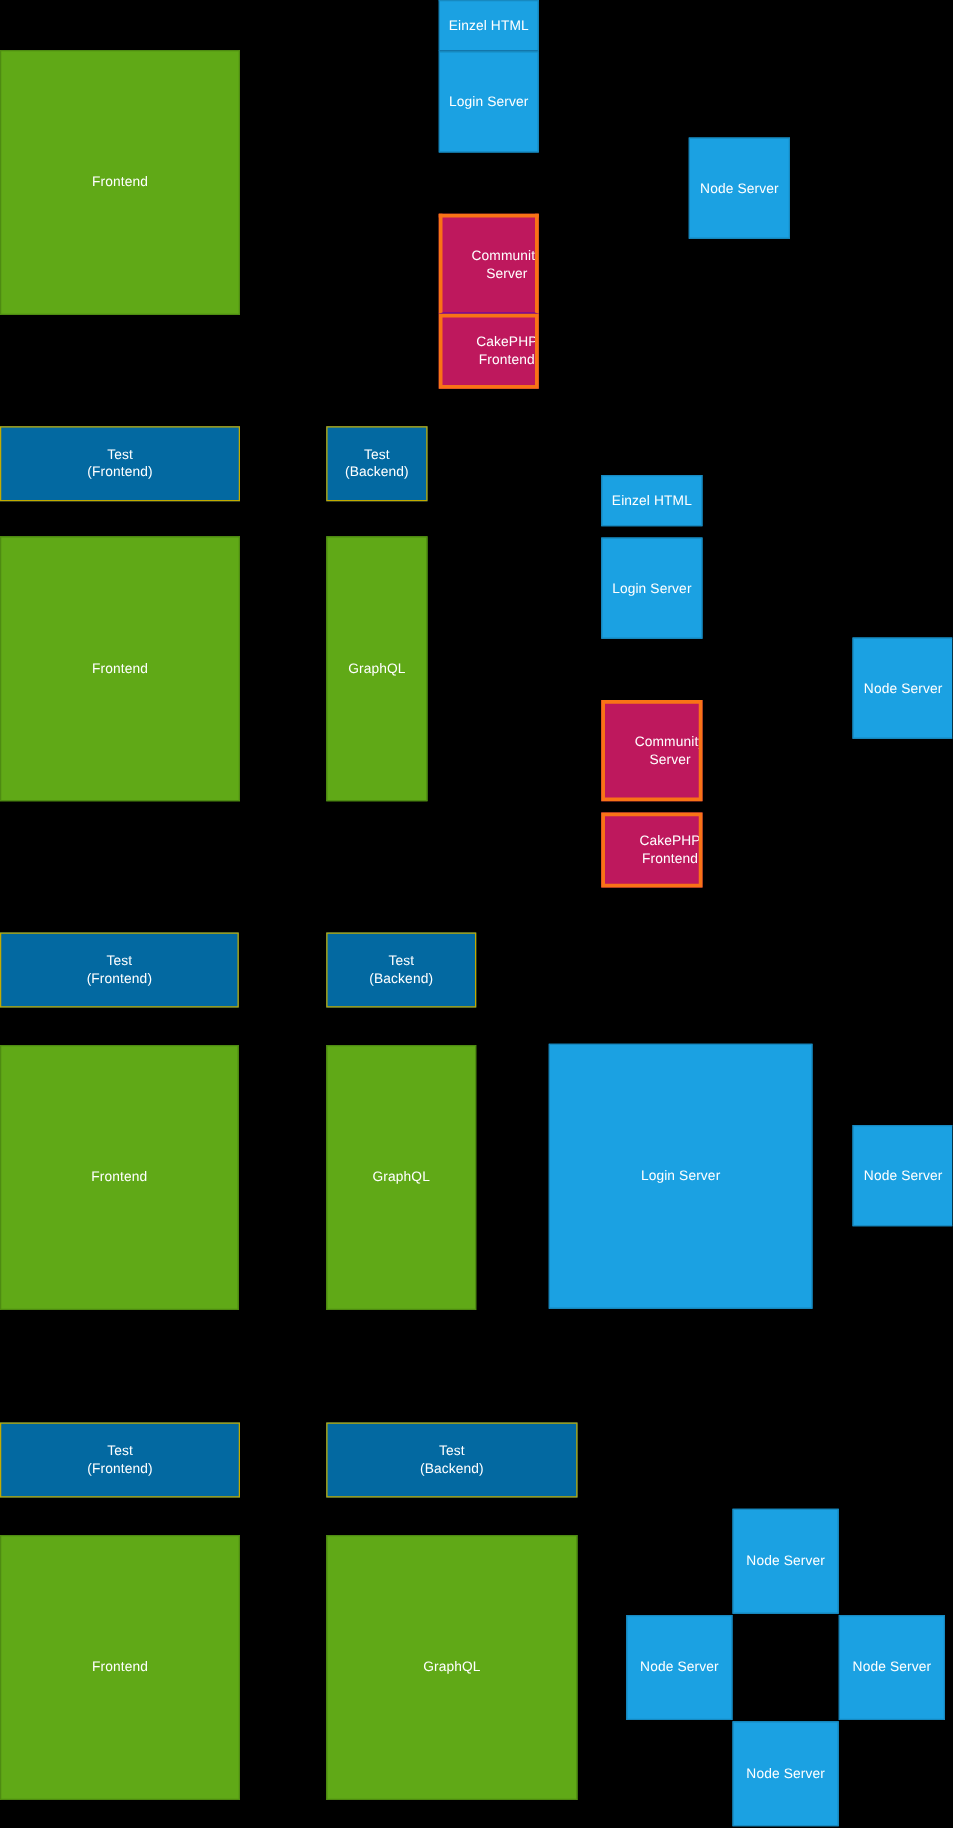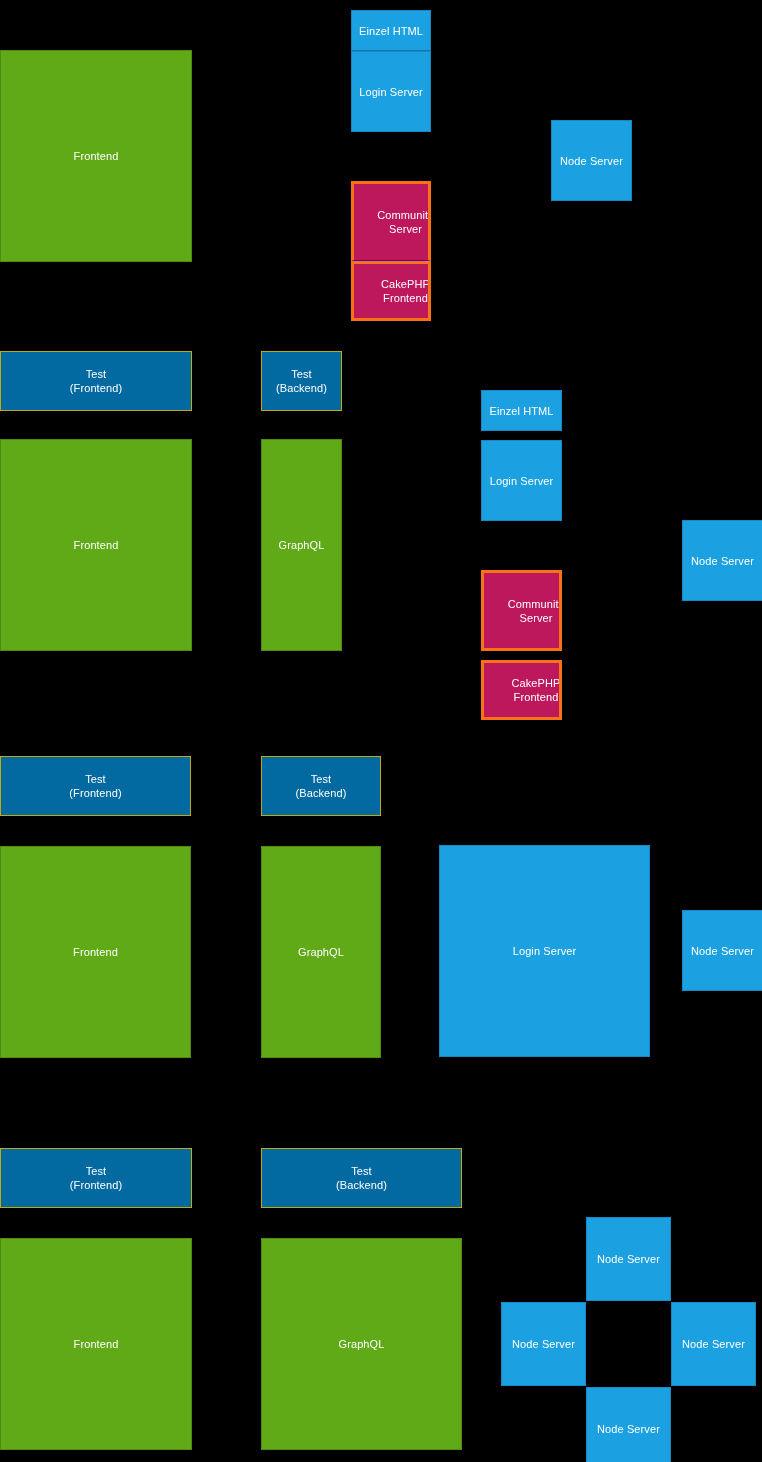--- a/index.html
+++ b/index.html
@@ -24,21 +24,20 @@
     display: flex;
     align-items: center;
     justify-content: center;
     text-align: center;
     color: #ffffff;
     font-size: 11px;
     line-height: 14px;
     letter-spacing: 0.1px;
     white-space: pre-line;
     overflow: hidden;
-    margin-top: 10px;
   }
   .box.green {
     background: #60a917;
     border: 1px solid #4e8b12;
   }
   .box.yellow {
     background: #0369a1;
     border: 1px solid #c2ab00;
   }
   .box.blue {

